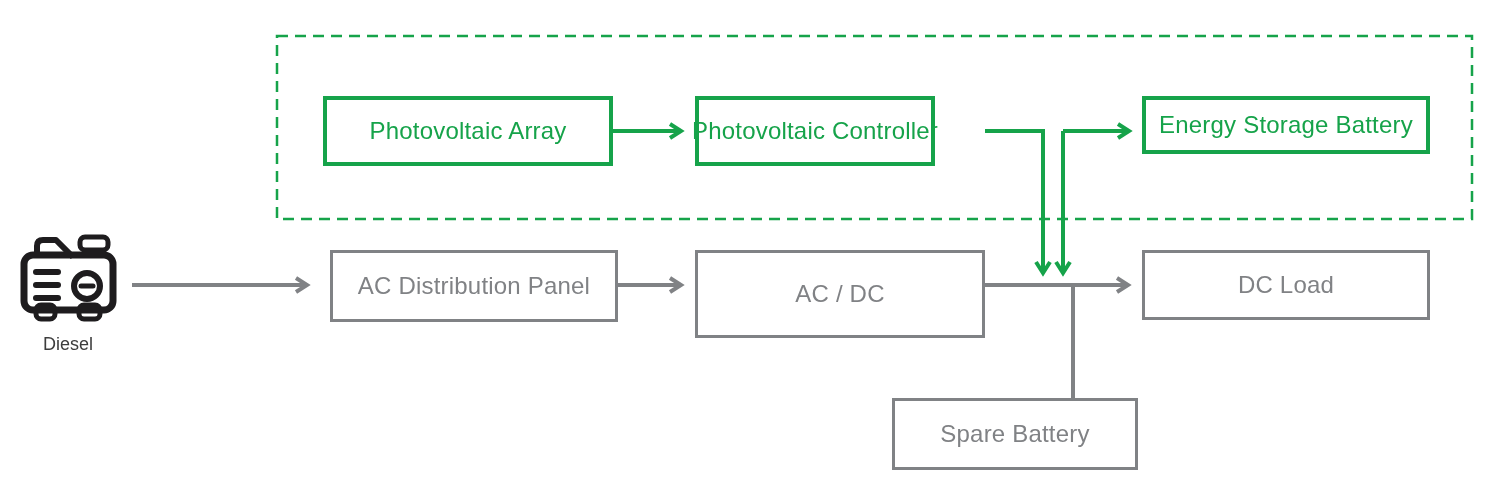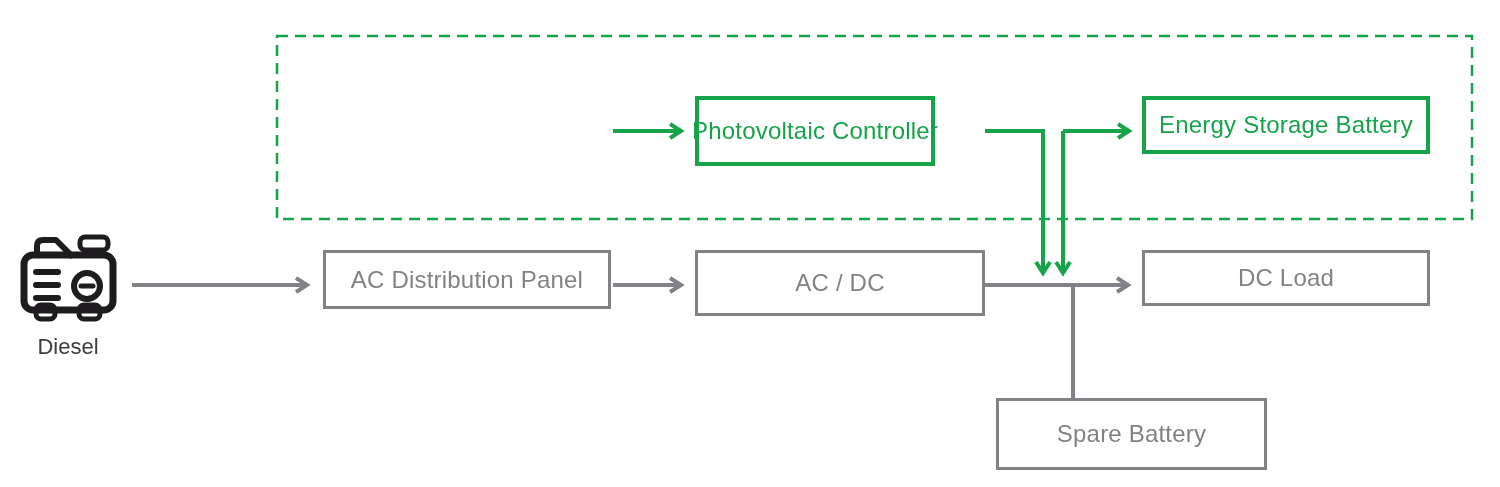--- a/index.html
+++ b/index.html
@@ -16,21 +16,21 @@
   .layer{position:absolute;left:0;top:0;}
   .node{
     position:absolute;display:flex;align-items:center;justify-content:center;
     background:#fff;box-sizing:border-box;font-size:24px;letter-spacing:.2px;
     text-align:center;white-space:nowrap;
   }
   .node.green{border:4px solid var(--green);color:var(--green);}
   .node.gray{border:3px solid var(--gray);color:var(--gray);}
   .diesel-label{
     position:absolute;left:14px;top:334px;width:108px;text-align:center;
-    font-size:22px;color:var(--diesel-label);
+    font-size:18px;color:var(--diesel-label);
   }
   .edge-green{stroke:var(--green);stroke-width:4;fill:none;}
   .edge-gray{stroke:var(--gray);stroke-width:4;fill:none;}
   .boundary{stroke:var(--green);stroke-width:2.5;fill:none;stroke-dasharray:11 7;}
   .mk-green{stroke:var(--green);fill:none;stroke-width:4;stroke-linejoin:miter;}
   .mk-gray{stroke:var(--gray);fill:none;stroke-width:4;stroke-linejoin:miter;}
   .icon-stroke{stroke:var(--icon-ink);fill:none;}
 </style>
 </head>
 <body>
@@ -73,35 +73,38 @@
 
       <line class="icon-stroke" x1="36" y1="272" x2="58" y2="272" stroke-width="6" stroke-linecap="round"></line>
       <line class="icon-stroke" x1="36" y1="285" x2="58" y2="285" stroke-width="6" stroke-linecap="round"></line>
       <line class="icon-stroke" x1="36" y1="298" x2="58" y2="298" stroke-width="6" stroke-linecap="round"></line>
 
       <circle class="icon-stroke" cx="87" cy="286" r="13" stroke-width="6"></circle>
       <line class="icon-stroke" x1="81" y1="286" x2="93" y2="286" stroke-width="5" stroke-linecap="round"></line>
     </g>
   </svg>
 
+  <div class="node green" style="left:323px;top:96px;width:290px;height:70px">
+    <span>Photovoltaic Array</span>
+  </div>
   <div class="node green" style="left:695px;top:96px;width:240px;height:70px">
     <span>Photovoltaic Controller</span>
   </div>
   <div class="node green" style="left:1142px;top:96px;width:288px;height:58px">
     <span>Energy Storage Battery</span>
   </div>
 
-  <div class="node gray" style="left:323px;top:250px;width:288px;height:59px">
+  <div class="node gray" style="left:330px;top:250px;width:288px;height:72px">
     <span>AC Distribution Panel</span>
   </div>
-  <div class="node gray" style="left:695px;top:250px;width:290px;height:66px">
+  <div class="node gray" style="left:695px;top:250px;width:290px;height:88px">
     <span>AC / DC</span>
   </div>
-  <div class="node gray" style="left:1142px;top:250px;width:288px;height:56px">
+  <div class="node gray" style="left:1142px;top:250px;width:288px;height:70px">
     <span>DC Load</span>
   </div>
-  <div class="node gray" style="left:996px;top:398px;width:271px;height:72px">
+  <div class="node gray" style="left:892px;top:398px;width:246px;height:72px">
     <span>Spare Battery</span>
   </div>
 
   <div class="diesel-label">Diesel</div>
 
 </div>
 
 </body></html>

